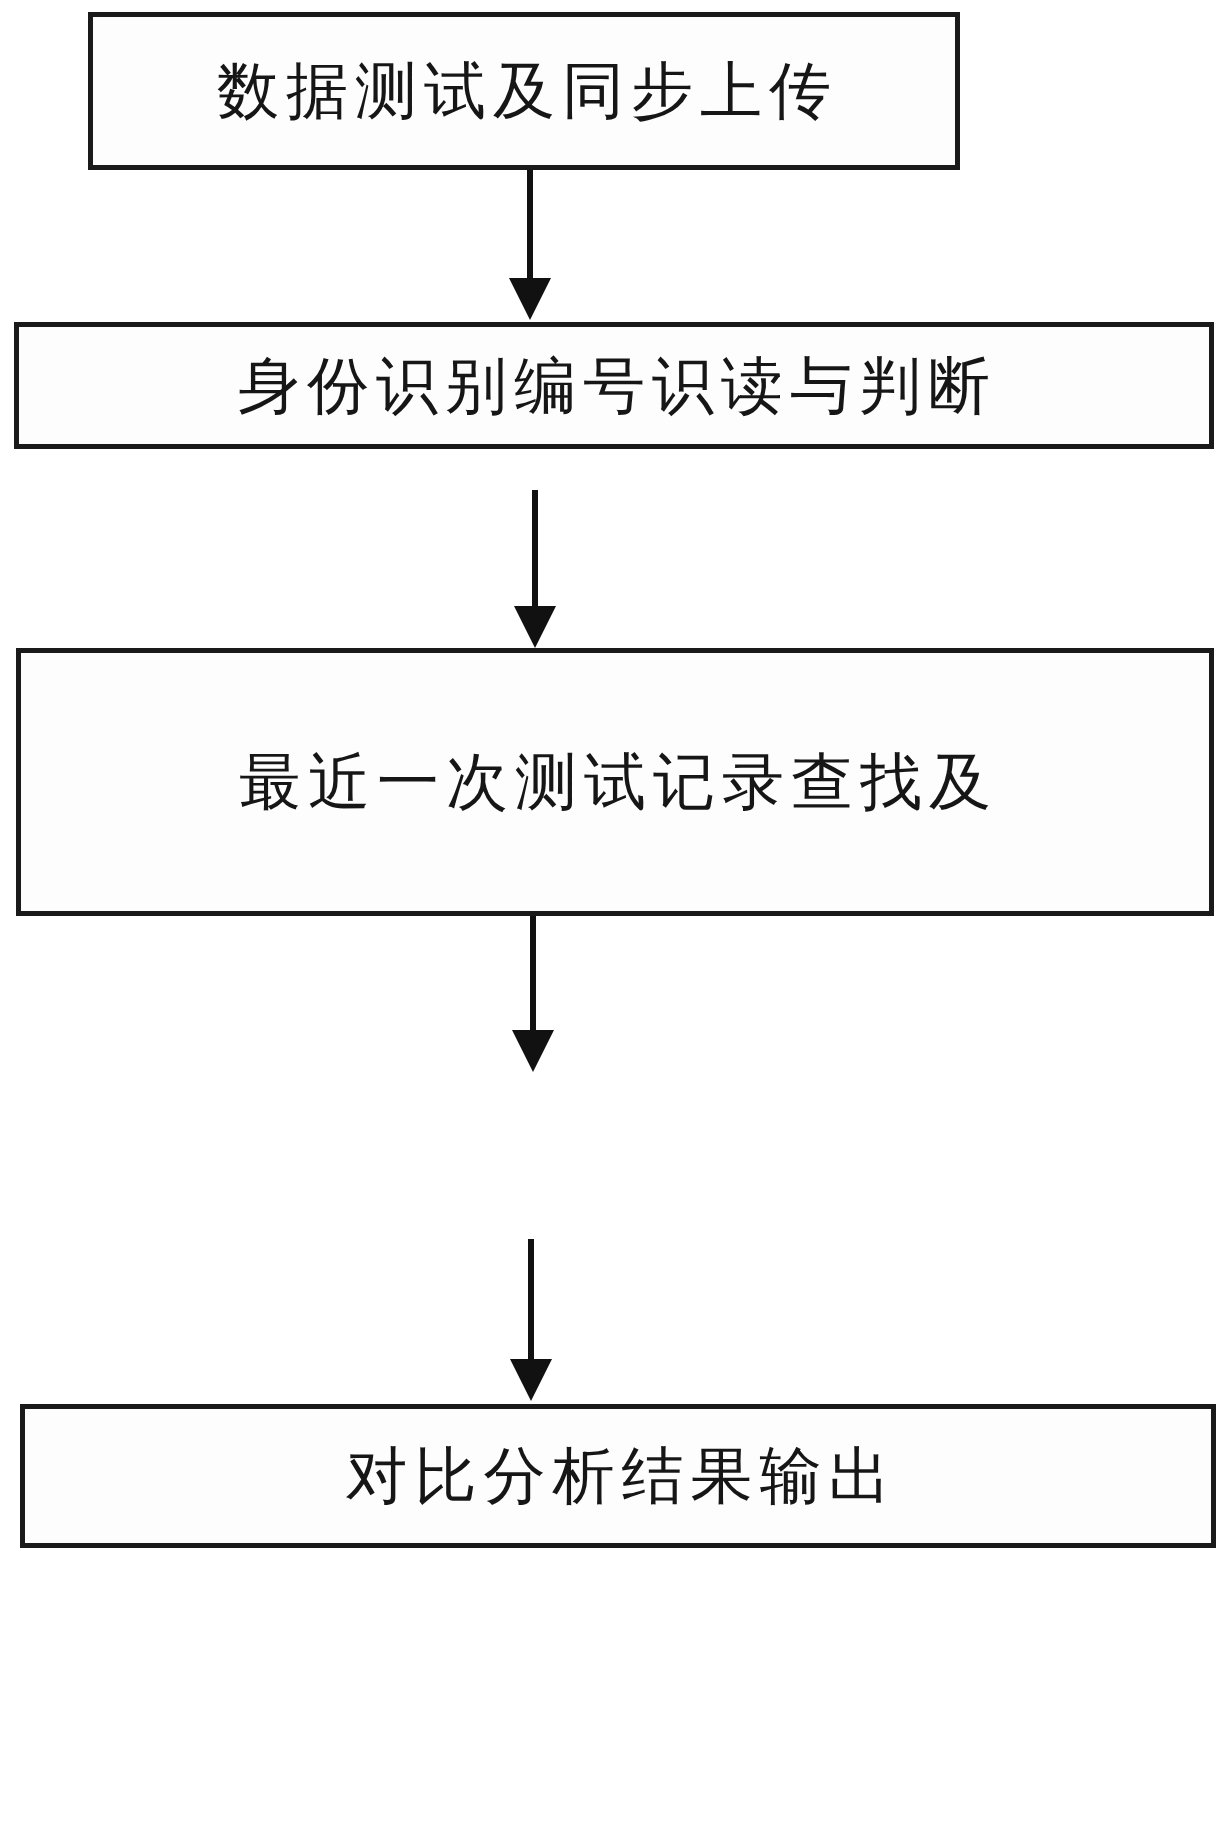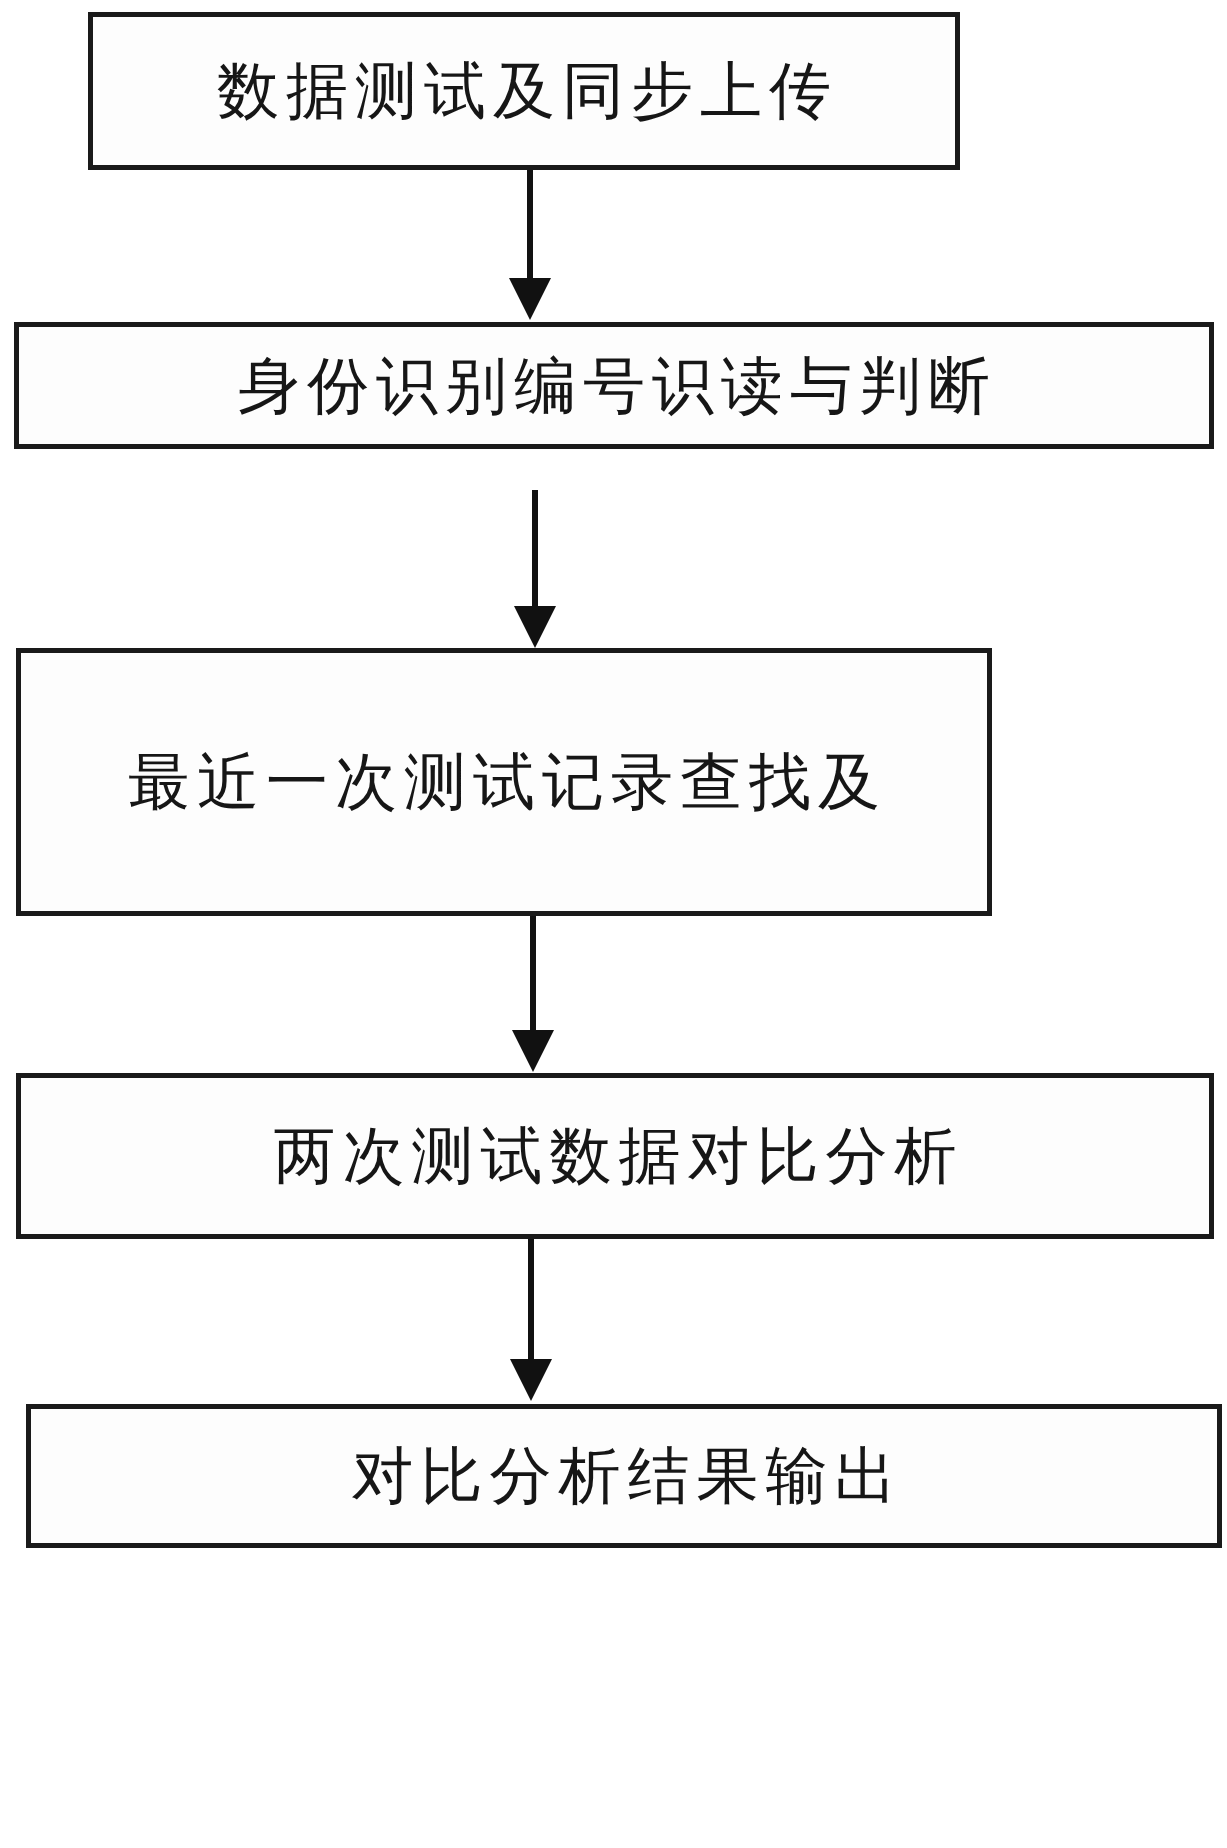--- a/index.html
+++ b/index.html
@@ -39,23 +39,23 @@
     line-height: 1.18;
     letter-spacing: 7px;
     text-indent: 7px;
     white-space: nowrap;
   }
   .node.two-line .node-line { line-height: 1.32; }
 
   
   #node-0 { left: 88px;  top: 12px;   width: 872px;  height: 158px; }
   #node-1 { left: 14px;  top: 322px;  width: 1200px; height: 127px; }
-  #node-2 { left: 16px;  top: 648px;  width: 976px; height: 268px; }
+  #node-2 { left: 16px;  top: 648px;  width: 1198px; height: 268px; }
   #node-3 { left: 16px;  top: 1073px; width: 1198px; height: 166px; }
-  #node-4 { left: 26px;  top: 1404px; width: 1196px; height: 144px; }
+  #node-4 { left: 20px;  top: 1404px; width: 1196px; height: 144px; }
 
   
   .connector {
     position: absolute;
     width: 0;
     height: 0;
   }
   .connector .shaft {
     position: absolute;
     left: -3px;
@@ -113,23 +113,20 @@
 
   <div class="node two-line" id="node-2">
     <span class="node-line">最近一次测试记录查找及</span>
   </div>
 
   <div class="connector" id="conn-2">
     <span class="shaft"></span>
     <span class="head"></span>
   </div>
 
-  <div class="node" id="node-3">
-    <span class="node-line">两次测试数据对比分析</span>
-  </div>
 
   <div class="connector" id="conn-3">
     <span class="shaft"></span>
     <span class="head"></span>
   </div>
 
   <div class="node" id="node-4">
     <span class="node-line">对比分析结果输出</span>
   </div>
 

